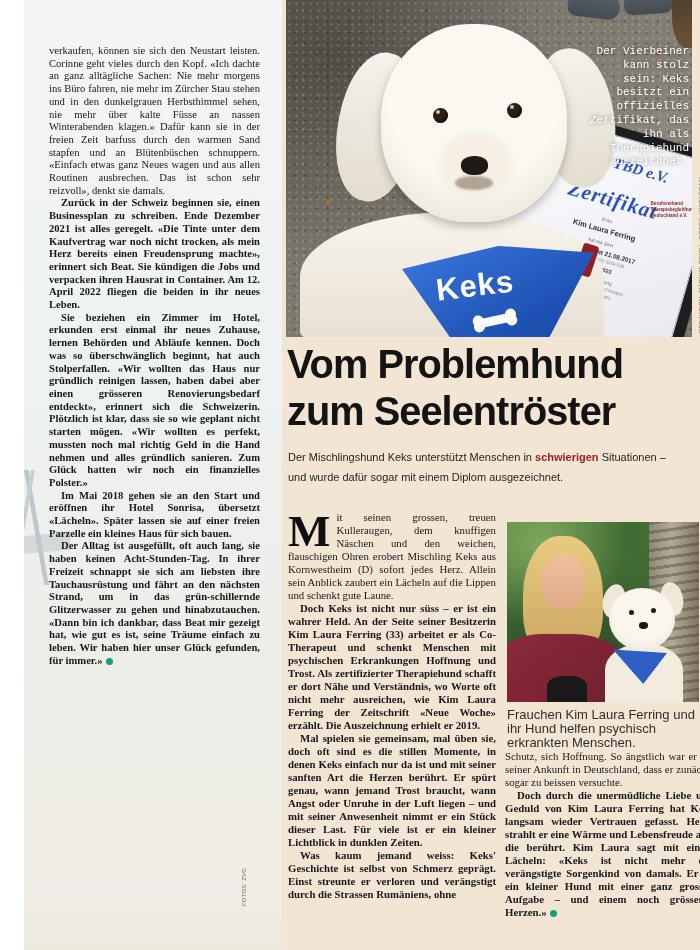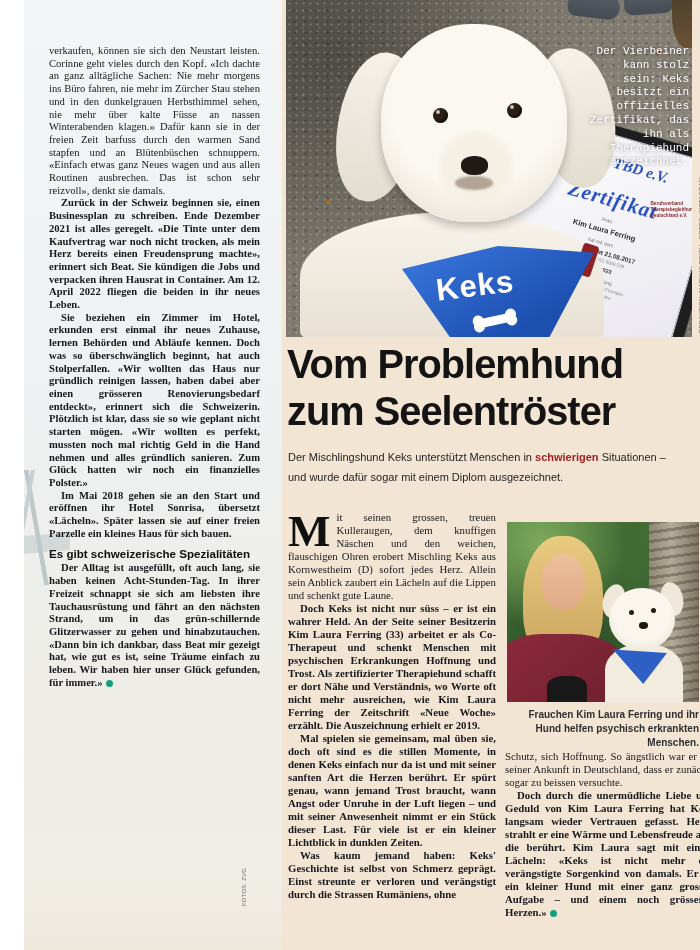--- a/index.html
+++ b/index.html
@@ -117,21 +117,21 @@
   .wdog-head{position:absolute;left:102px;top:66px;width:66px;height:62px;border-radius:50%;background:radial-gradient(circle at 50% 40%,#faf6ee 55%,#e6dfd0);}
   .wdog-ear{position:absolute;width:22px;height:34px;border-radius:50%;background:#efe8da;}
   .wdog-ear.a{left:96px;top:62px;transform:rotate(14deg);}
   .wdog-ear.b{left:154px;top:60px;transform:rotate(-12deg);}
   .wdog-eye{position:absolute;width:5px;height:5px;border-radius:50%;background:#241b12;}
   .wdog-eye.a{left:122px;top:88px;}
   .wdog-eye.b{left:144px;top:86px;}
   .wdog-nose{position:absolute;left:132px;top:100px;width:9px;height:7px;border-radius:45%;background:#1d1713;}
   .wdog-body{position:absolute;left:98px;top:122px;width:78px;height:58px;border-radius:45% 45% 0 0;background:#f2ecdf;}
   .wbandana{position:absolute;left:106px;top:126px;width:54px;height:36px;clip-path:polygon(0 4%,100% 14%,56% 100%);background:#2d5fc4;}
-  .woman-caption{margin:6px 0 0 2px;width:192px;font-family:"Liberation Sans",sans-serif;font-weight:bold;font-size:10px;line-height:14px;color:#2e2e2e;text-align:right;}
+  .woman-caption{margin:6px 0 0 2px;width:192px;font-family:"Liberation Sans",sans-serif;font-weight:normal;font-size:13px;line-height:14px;color:#2e2e2e;text-align:left;}
   .c2-text{margin-top:9px;}
 
   
   .footer{position:absolute;left:481px;top:920px;width:192px;text-align:right;font-family:"Liberation Sans",sans-serif;font-weight:bold;font-size:12.5px;color:#1b1b1b;}
   .footer .num{margin-left:6px;}
 </style>
 </head>
 <body>
 
 <div class="page">
@@ -140,21 +140,20 @@
     <div class="pier"></div>
     <div class="sand"></div>
   </div>
   <div class="bg-right"></div>
 
   <div class="col-left">
     <p>verkaufen, können sie sich den Neustart leisten. Corinne geht vieles durch den Kopf. «Ich dachte an ganz alltägliche Sachen: Nie mehr morgens ins Büro fahren, nie mehr im Zürcher Stau stehen und in den dunkelgrauen Herbsthimmel sehen, nie mehr über kalte Füsse an nassen Winterabenden klagen.» Dafür kann sie in der freien Zeit barfuss durch den warmen Sand stapfen und an Blütenbüschen schnuppern. «Einfach etwas ganz Neues wagen und aus allen Routinen ausbrechen. Das ist schon sehr reizvoll», denkt sie damals.</p>
     <p class="ind">Zurück in der Schweiz beginnen sie, einen Businessplan zu schreiben. Ende Dezember 2021 ist alles geregelt. «Die Tinte unter dem Kaufvertrag war noch nicht trocken, als mein Herz bereits einen Freudensprung machte», erinnert sich Beat. Sie kündigen die Jobs und verpacken ihren Hausrat in Container. Am 12. April 2022 fliegen die beiden in ihr neues Leben.</p>
     <p class="ind">Sie beziehen ein Zimmer im Hotel, erkunden erst einmal ihr neues Zuhause, lernen Behörden und Abläufe kennen. Doch was so überschwänglich beginnt, hat auch Stolperfallen. «Wir wollten das Haus nur gründlich reinigen lassen, haben dabei aber einen grösseren Renovierungsbedarf entdeckt», erinnert sich die Schweizerin. Plötzlich ist klar, dass sie so wie geplant nicht starten mögen. «Wir wollten es perfekt, mussten noch mal richtig Geld in die Hand nehmen und alles gründlich sanieren. Zum Glück hatten wir noch ein finanzielles Polster.»</p>
     <p class="ind">Im Mai 2018 gehen sie an den Start und eröffnen ihr Hotel Sonrisa, übersetzt «Lächeln». Später lassen sie auf einer freien Parzelle ein kleines Haus für sich bauen.</p>
-    <h3>Es gibt schweizerische Spezialitäten</h3>
     <p class="ind"><span>Der Alltag ist ausgefüllt, oft auch lang, sie haben keinen Acht-Stunden-Tag. In ihrer Freizeit schnappt sie sich am liebsten ihre Tauchausrüstung und fährt an den nächsten Strand, um in das grün-schillernde Glitzerwasser zu gehen und hinabzutauchen. «Dann bin ich dankbar, dass Beat mir gezeigt hat, wie gut es ist, seine Träume einfach zu leben. Wir haben hier unser Glück gefunden, für immer.»</span><span class="dot"></span></p>
   </div>
   <div class="vcredit left">FOTOS: ZVG</div>
 
   <div class="photo-main">
     <div class="speckle"></div>
     <div class="leaves"></div>
     <div class="shoe s1"></div>
     <div class="shoe s2"></div>
     <div class="bush"></div>
@@ -205,21 +204,21 @@
   </div>
   <div class="standfirst">
     <span>Der Mischlingshund Keks unterstützt Menschen in </span><span class="hl">schwierigen</span><span> Situationen – und wurde dafür sogar mit einem Diplom ausgezeichnet.</span>
   </div>
 
   <div class="cols">
     <div class="mcol c1">
       <p><span class="dropcap">M</span><span>it seinen grossen, treuen Kulleraugen, dem knuffigen Näschen und den weichen, flauschigen Ohren erobert Mischling Keks aus Kornwestheim (D) sofort jedes Herz. Allein sein Anblick zaubert ein Lächeln auf die Lippen und schenkt gute Laune.</span></p>
       <p class="ind">Doch Keks ist nicht nur süss – er ist ein wahrer Held. An der Seite seiner Besitzerin Kim Laura Ferring (33) arbeitet er als Co-Therapeut und schenkt Menschen mit psychischen Erkrankungen Hoffnung und Trost. Als zertifizierter Therapiehund schafft er dort Nähe und Verständnis, wo Worte oft nicht mehr ausreichen, wie Kim Laura Ferring der Zeitschrift «Neue Woche» erzählt. Die Auszeichnung erhielt er 2019.</p>
       <p class="ind">Mal spielen sie gemeinsam, mal üben sie, doch oft sind es die stillen Momente, in denen Keks einfach nur da ist und mit seiner sanften Art die Herzen berührt. Er spürt genau, wann jemand Trost braucht, wann Angst oder Unruhe in der Luft liegen – und mit seiner Anwesenheit nimmt er ein Stück dieser Last. Für viele ist er ein kleiner Lichtblick in dunklen Zeiten.</p>
-      <p class="ind">Was kaum jemand haben: Keks' Geschichte ist selbst von Schmerz geprägt. Einst streunte er verloren und verängstigt durch die Strassen Rumäniens, ohne</p>
+      <p class="ind">Was kaum jemand weiss: Keks' Geschichte ist selbst von Schmerz geprägt. Einst streunte er verloren und verängstigt durch die Strassen Rumäniens, ohne</p>
     </div>
     <div class="mcol c2">
       <div class="photo-woman">
         <div class="trunk"></div>
         <div class="hair"></div>
         <div class="face"></div>
         <div class="jacket"></div>
         <div class="blacktop"></div>
         <div class="wdog-ear a"></div>
         <div class="wdog-ear b"></div>

